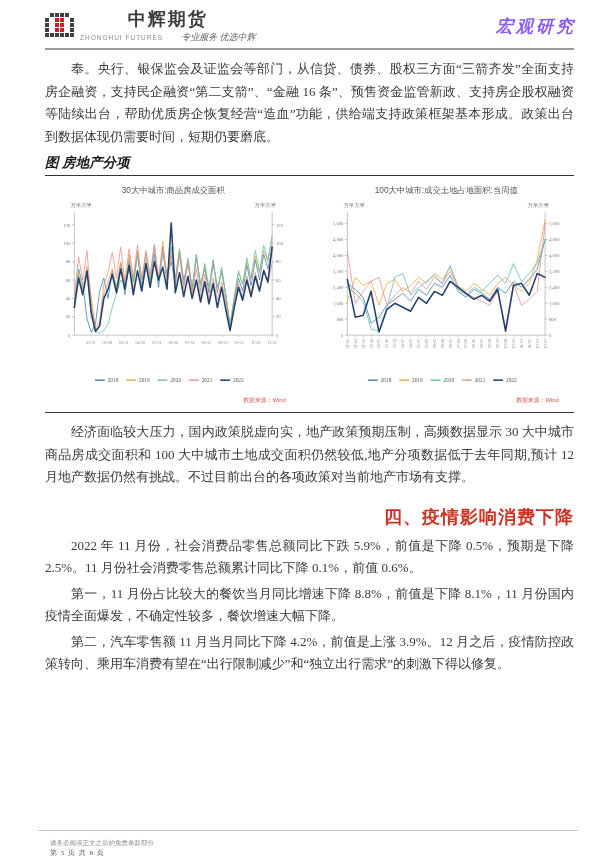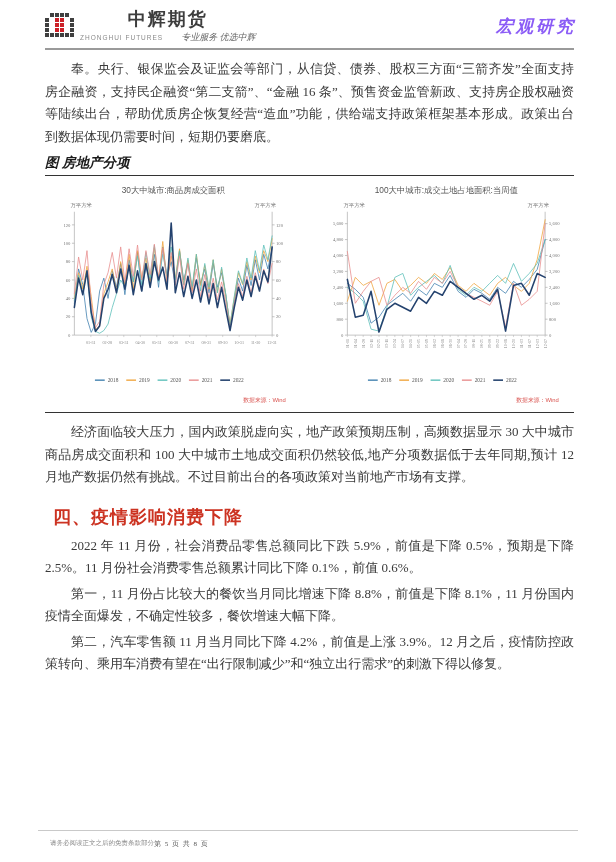--- a/index.html
+++ b/index.html
@@ -19,25 +19,25 @@
   .logo-sub .en{font-size:6.5px;color:#8a8a8a;letter-spacing:1px;font-family:"Liberation Sans",sans-serif;}
   .logo-sub .slogan{font-size:9px;color:#666;font-style:italic;margin-left:18px;}
   .report-type{font-size:17px;font-weight:bold;font-style:italic;color:#8b5cf6;letter-spacing:3px;padding-bottom:6px;}
   
   .para{font-size:13px;line-height:22.5px;text-align:justify;text-indent:2em;margin:0 0 3px 0;}
   .main{padding-top:8px;}
   .fig-caption{font-size:13.5px;font-weight:bold;font-style:italic;color:#1c1c1c;
                border-bottom:1.5px solid #333;padding:3px 0 3px 0;margin-top:0;}
   .charts-row{display:flex;justify-content:center;gap:16px;padding:2px 0 0 0;}
   .fig-bottom-rule{border-bottom:1.5px solid #333;margin-top:2px;}
-  .section-heading{color:#cc3322;font-size:18px;font-weight:bold;margin:16px 0 6px 8px;letter-spacing:1px;}
+  .section-heading{color:#cc3322;font-size:18px;font-weight:bold;margin:16px 0 6px 8px;letter-spacing:1px;text-align:right;}
   
   .footer{position:absolute;left:0;right:0;bottom:0;height:32px;}
   .footer-rule{margin:0 38px;border-top:1px solid #c9c9c9;}
-  .footer-row{display:flex;justify-content:flex-start;padding:8px 50px 0 50px;}
+  .footer-row{display:flex;justify-content:flex-start;padding:8px 50px 0 50px;flex-direction:column;}
   .disclaimer{font-size:6.5px;color:#8a8a8a;}
   .page-num{font-size:7px;color:#555;letter-spacing:1px;}
 </style>
 </head>
 <body>
 
 <div class="page">
 
   <div class="hdr">
     <div class="logo">

